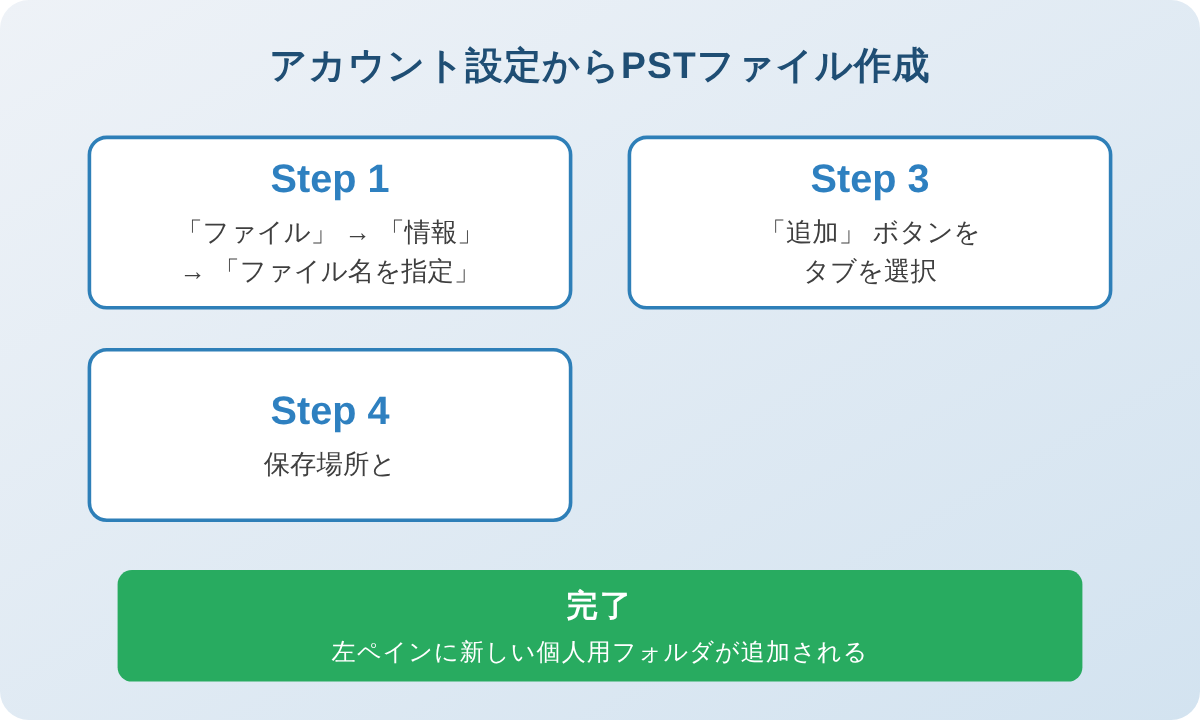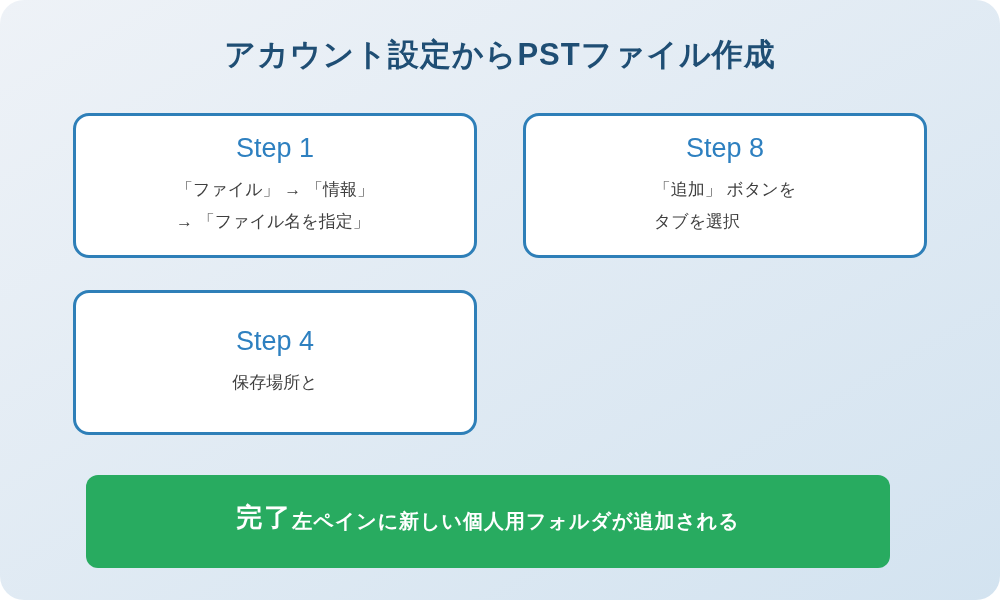--- a/index.html
+++ b/index.html
@@ -48,54 +48,53 @@
     height: 145px;
     background: var(--card-bg);
     border: 3px solid var(--card-border);
     border-radius: 16px;
     display: flex;
     flex-direction: column;
     align-items: center;
     justify-content: center;
   }
   .step-label {
-    font-size: 27px;
-    font-weight: normal;
+    font-size: 33px;
+    font-weight: bold;
     color: var(--step-label);
     margin-bottom: 10px;
   }
   .step-body {
-    font-size: 17px;
+    font-size: 22px;
     line-height: 32px;
     color: var(--body-text);
-    text-align: left;
+    text-align: center;
   }
   .result-banner {
     position: absolute;
-    left: 86px; top: 475px;
+    left: 98px; top: 475px;
     width: 804px; height: 93px;
     background: var(--result-bg);
     border-radius: 12px;
     display: flex;
-    flex-direction: row;
+    flex-direction: column;
     align-items: center;
     justify-content: center;
   }
   .result-title {
     font-size: 26px;
     font-weight: bold;
     color: var(--result-text);
     letter-spacing: 2px;
     margin-bottom: 8px;
   }
   .result-desc {
     font-size: 20px;
     color: var(--result-text);
     letter-spacing: 1px;
-    font-weight: bold;
   }
 </style>
 </head>
 <body>
 
 <div class="canvas">
 
   <h1 class="page-title">アカウント設定からPSTファイル作成</h1>
 
   <div class="steps-grid">
@@ -103,21 +102,21 @@
     <div class="step-card">
       <div class="step-label">Step 1</div>
       <div class="step-body">
         <div>「ファイル」 → 「情報」</div>
         <div>→ 「ファイル名を指定」</div>
       </div>
     </div>
 
 
     <div class="step-card">
-      <div class="step-label">Step 8</div>
+      <div class="step-label">Step 3</div>
       <div class="step-body">
         <div>「追加」 ボタンを</div>
         <div>タブを選択</div>
       </div>
     </div>
 
     <div class="step-card">
       <div class="step-label">Step 4</div>
       <div class="step-body">
         <div>保存場所と</div>

